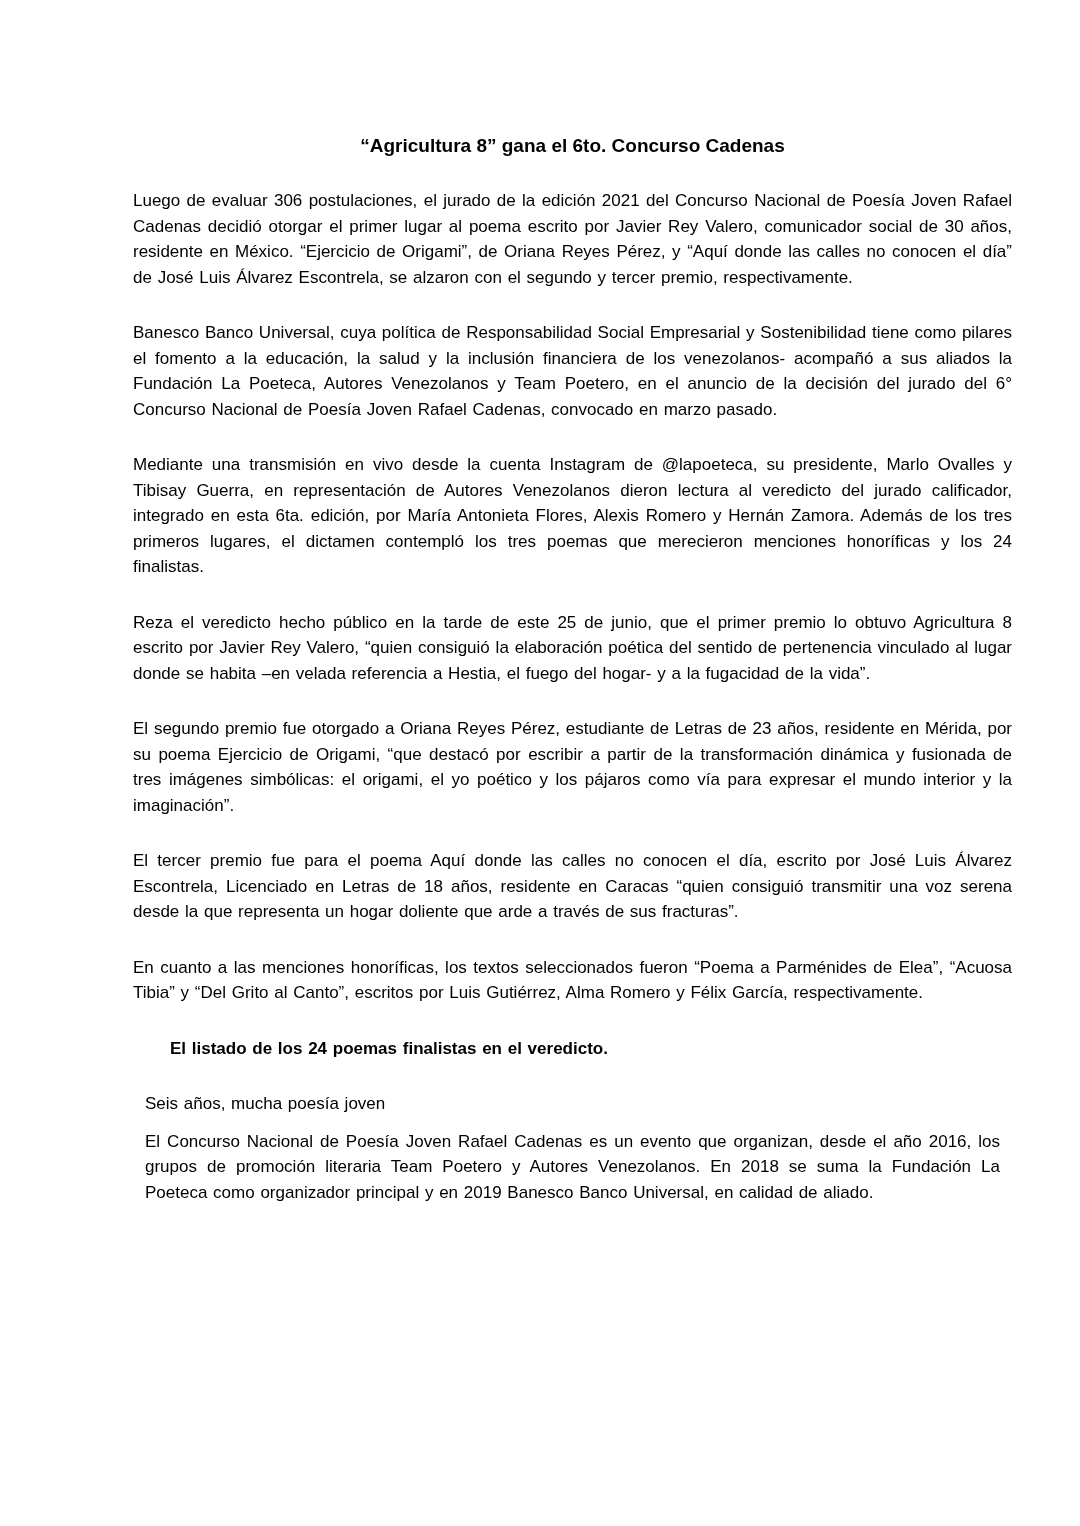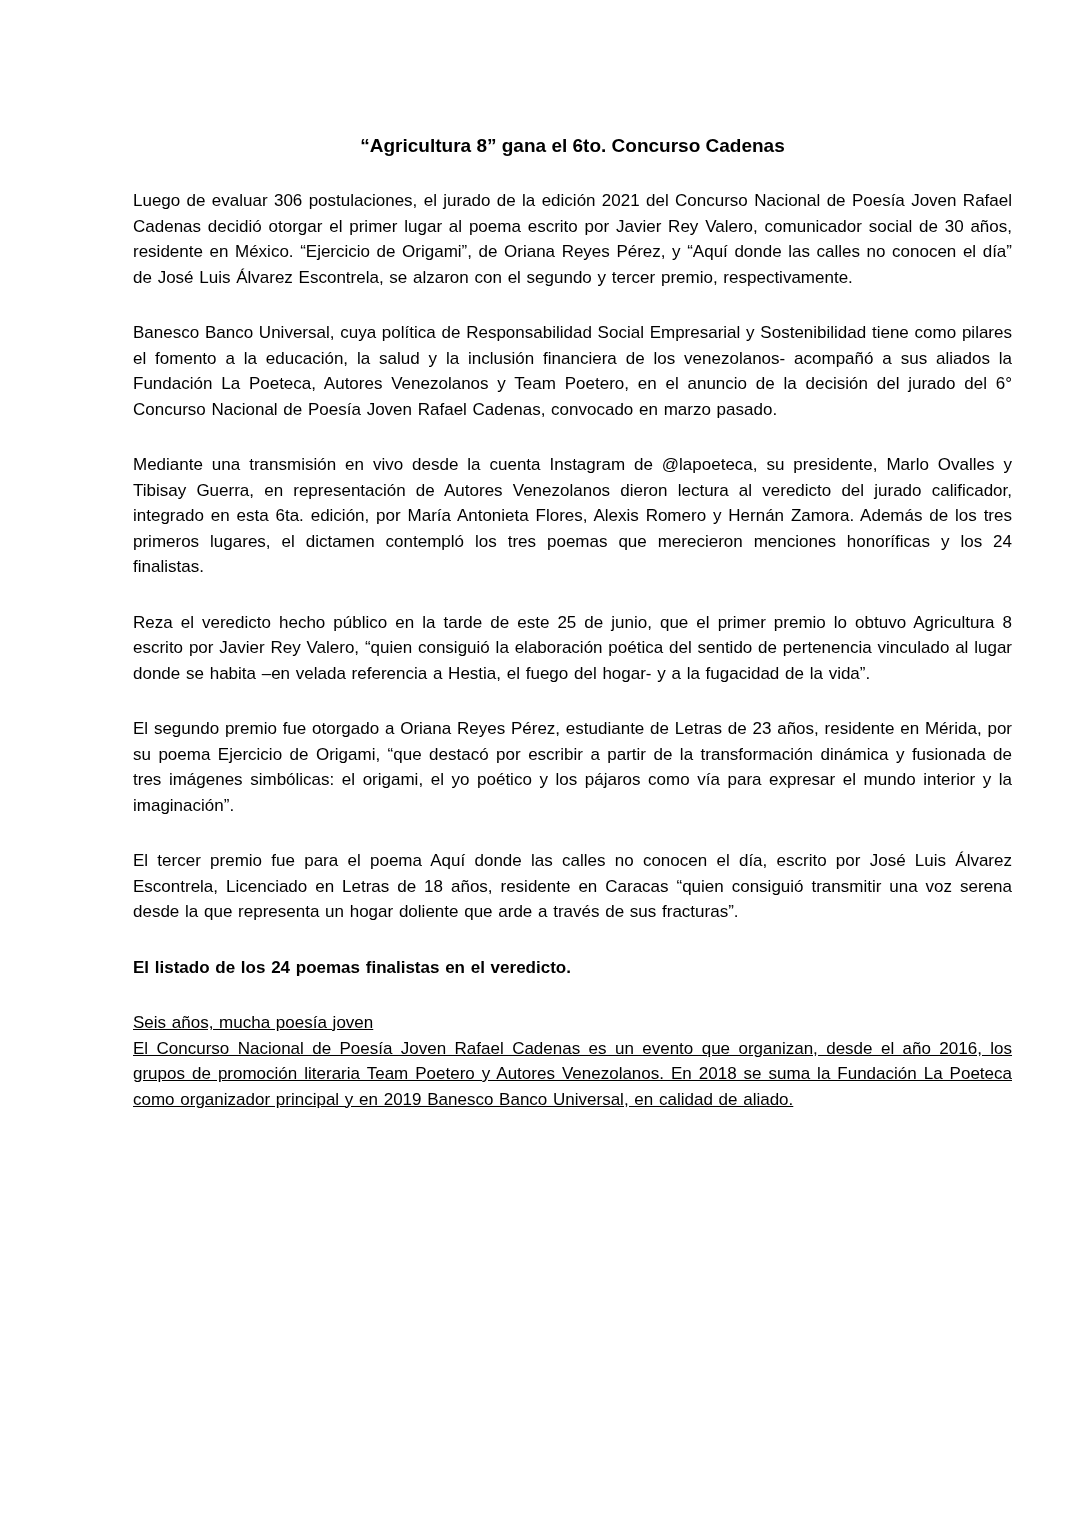--- a/index.html
+++ b/index.html
@@ -30,24 +30,24 @@
   }
   .para {
     margin: 0 0 30px 0;
     text-align: justify;
     text-align-last: left;
     word-spacing: 1px;
   }
   .para.bold-heading {
     font-weight: bold;
     text-align: left;
+    margin-left: 37px;
   }
   .closing-block .para {
-    margin: 0;
-    text-decoration: underline;
+    margin: 12px;
   }
 </style>
 </head>
 <body>
 
 <div class="page">
 
   <h1 class="doc-title">“Agricultura 8” gana el 6to. Concurso Cadenas</h1>
 
   <p class="para">Luego de evaluar 306 postulaciones, el jurado de la edición 2021 del Concurso Nacional de Poesía Joven Rafael Cadenas decidió otorgar el primer lugar al poema escrito por Javier Rey Valero, comunicador social de 30 años, residente en México. “Ejercicio de Origami”, de Oriana Reyes Pérez, y “Aquí donde las calles no conocen el día” de José Luis Álvarez Escontrela, se alzaron con el segundo y tercer premio, respectivamente.</p>
@@ -55,20 +55,21 @@
   <p class="para">Banesco Banco Universal, cuya política de Responsabilidad Social Empresarial y Sostenibilidad tiene como pilares el fomento a la educación, la salud y la inclusión financiera de los venezolanos- acompañó a sus aliados la Fundación La Poeteca, Autores Venezolanos y Team Poetero, en el anuncio de la decisión del jurado del 6° Concurso Nacional de Poesía Joven Rafael Cadenas, convocado en marzo pasado.</p>
 
   <p class="para">Mediante una transmisión en vivo desde la cuenta Instagram de @lapoeteca, su presidente, Marlo Ovalles y Tibisay Guerra, en representación de Autores Venezolanos dieron lectura al veredicto del jurado calificador, integrado en esta 6ta. edición, por María Antonieta Flores, Alexis Romero y Hernán Zamora. Además de los tres primeros lugares, el dictamen contempló los tres poemas que merecieron menciones honoríficas y los 24 finalistas.</p>
 
   <p class="para">Reza el veredicto hecho público en la tarde de este 25 de junio, que el primer premio lo obtuvo Agricultura 8 escrito por Javier Rey Valero, “quien consiguió la elaboración poética del sentido de pertenencia vinculado al lugar donde se habita –en velada referencia a Hestia, el fuego del hogar- y a la fugacidad de la vida”.</p>
 
   <p class="para">El segundo premio fue otorgado a Oriana Reyes Pérez, estudiante de Letras de 23 años, residente en Mérida, por su poema Ejercicio de Origami, “que destacó por escribir a partir de la transformación dinámica y fusionada de tres imágenes simbólicas: el origami, el yo poético y los pájaros como vía para expresar el mundo interior y la imaginación”.</p>
 
   <p class="para">El tercer premio fue para el poema Aquí donde las calles no conocen el día, escrito por José Luis Álvarez Escontrela, Licenciado en Letras de 18 años, residente en Caracas “quien consiguió transmitir una voz serena desde la que representa un hogar doliente que arde a través de sus fracturas”.</p>
 
+  <p class="para">En cuanto a las menciones honoríficas, los textos seleccionados fueron “Poema a Parménides de Elea”, “Acuosa Tibia” y “Del Grito al Canto”, escritos por Luis Gutiérrez, Alma Romero y Félix García, respectivamente.</p>
 
   <p class="para bold-heading">El listado de los 24 poemas finalistas en el veredicto.</p>
 
   <div class="closing-block">
     <p class="para">Seis años, mucha poesía joven</p>
     <p class="para">El Concurso Nacional de Poesía Joven Rafael Cadenas es un evento que organizan, desde el año 2016, los grupos de promoción literaria Team Poetero y Autores Venezolanos. En 2018 se suma la Fundación La Poeteca como organizador principal y en 2019 Banesco Banco Universal, en calidad de aliado.</p>
   </div>
 
 </div>
 

